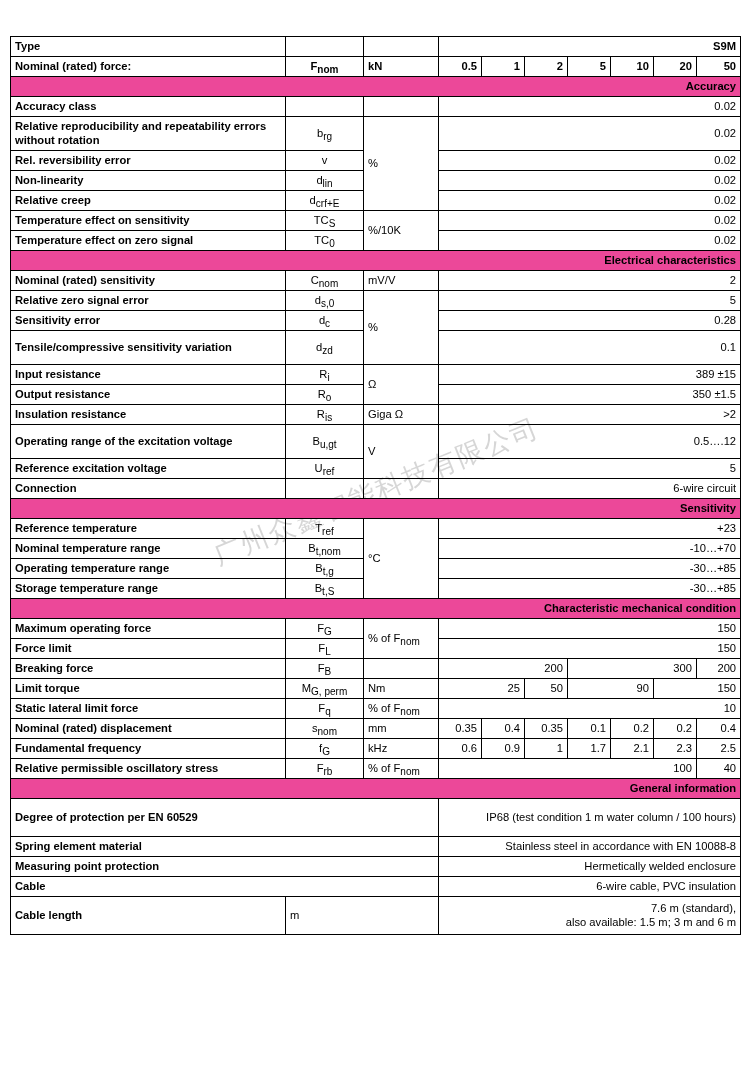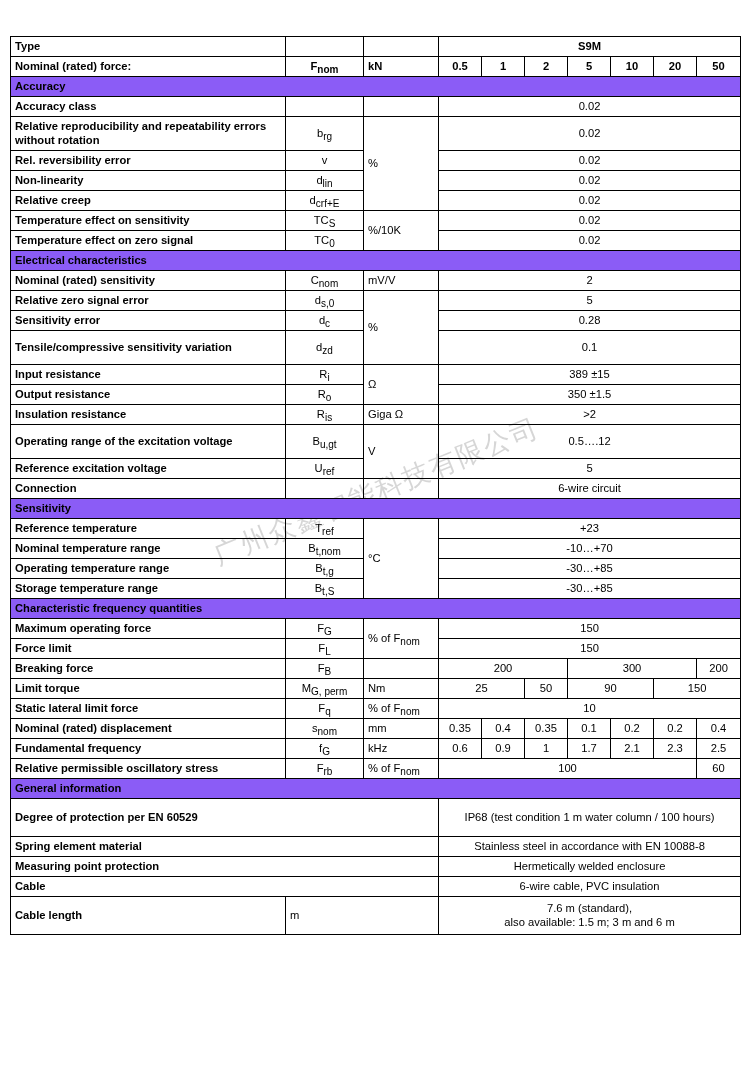--- a/index.html
+++ b/index.html
@@ -40,26 +40,26 @@
     text-align: left;
   }
   .sym {
     text-align: center;
     font-weight: normal;
   }
   .unit {
     text-align: left;
   }
   .val {
-    text-align: center;
+    text-align: right;
   }
   .section td {
-    background: #8b5cf6;
+    background: #ec4899;
     font-weight: bold;
-    text-align: left;
+    text-align: right;
   }
   .hdr td {
     font-weight: bold;
   }
   sub {
     font-size: 10px;
     vertical-align: baseline;
     position: relative;
     top: 3px;
   }
@@ -261,21 +261,21 @@
     <td class="val" colspan="7">-30…+85</td>
   </tr>
 
   <tr>
     <td class="label">Storage temperature range</td>
     <td class="sym">B<sub>t,S</sub></td>
     <td class="val" colspan="7">-30…+85</td>
   </tr>
 
   <tr class="section">
-    <td colspan="10">Characteristic frequency quantities</td>
+    <td colspan="10">Characteristic mechanical condition</td>
   </tr>
 
   <tr>
     <td class="label">Maximum operating force</td>
     <td class="sym">F<sub>G</sub></td>
     <td class="unit" rowspan="2">% of F<sub>nom</sub></td>
     <td class="val" colspan="7">150</td>
   </tr>
 
   <tr>
@@ -334,21 +334,21 @@
     <td class="val">2.1</td>
     <td class="val">2.3</td>
     <td class="val">2.5</td>
   </tr>
 
   <tr>
     <td class="label">Relative permissible oscillatory stress</td>
     <td class="sym">F<sub>rb</sub></td>
     <td class="unit">% of F<sub>nom</sub></td>
     <td class="val" colspan="6">100</td>
-    <td class="val">60</td>
+    <td class="val">40</td>
   </tr>
 
   <tr class="section">
     <td colspan="10">General information</td>
   </tr>
 
   <tr>
     <td class="label" colspan="3" style="height:38px">Degree of protection per EN 60529</td>
     <td class="val" colspan="7">IP68 (test condition 1 m water column / 100 hours)</td>
   </tr>

